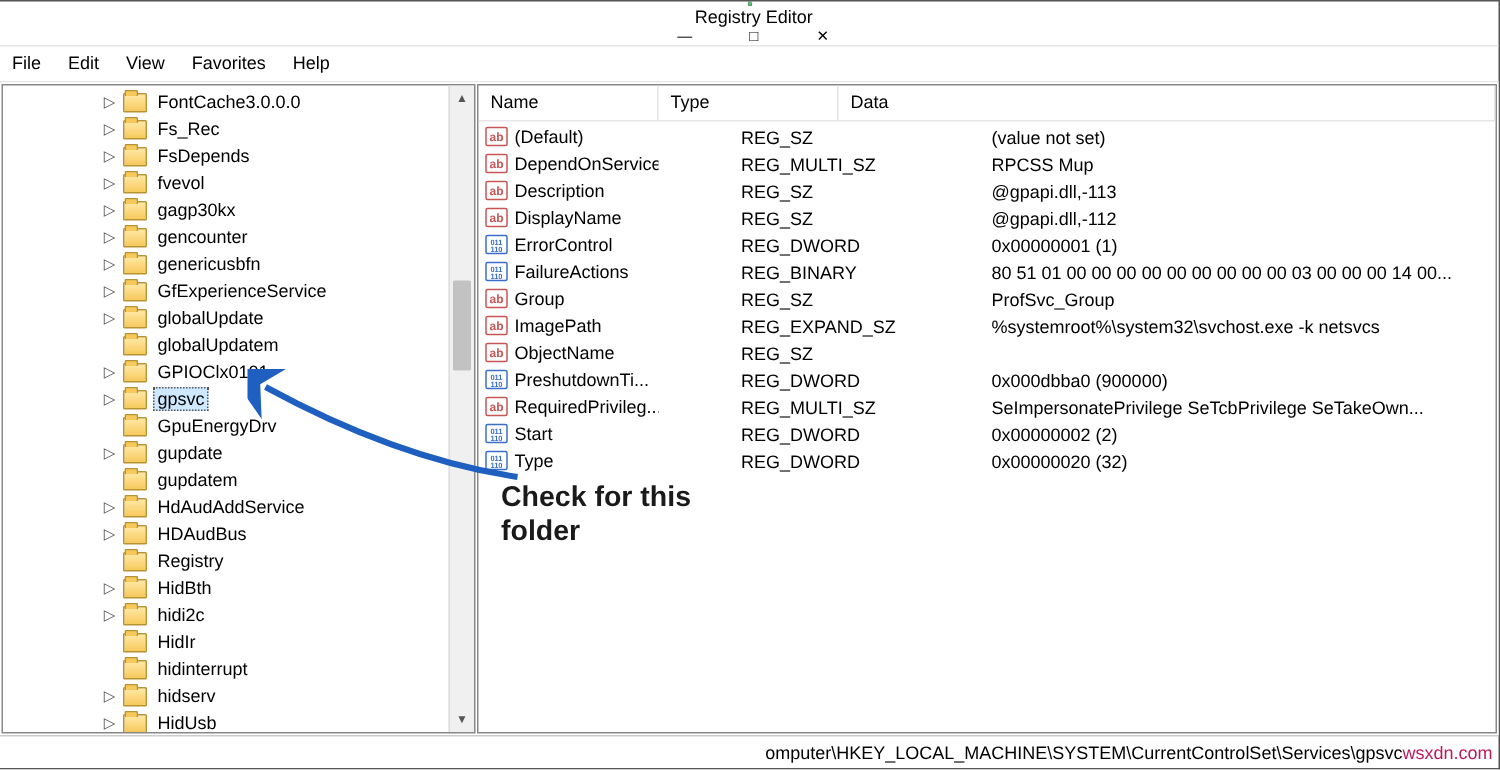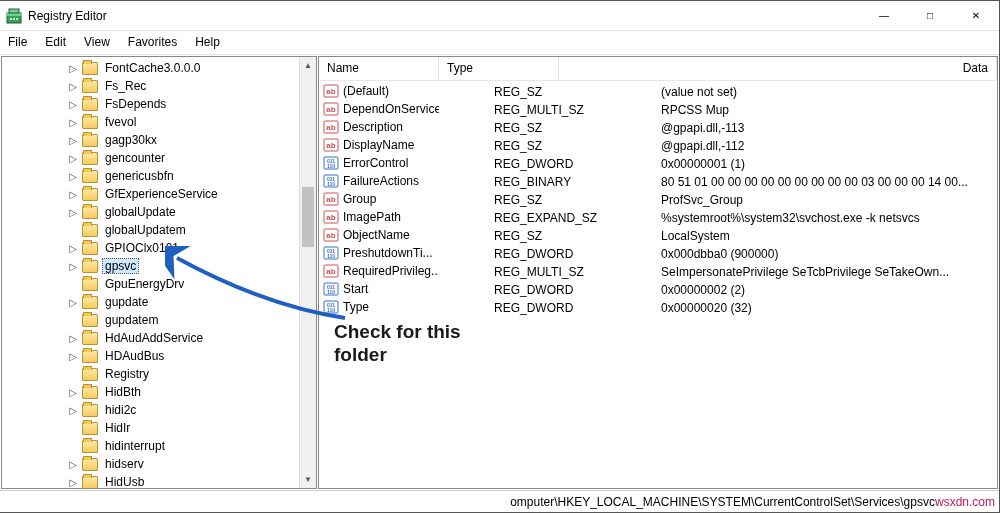--- a/index.html
+++ b/index.html
@@ -16,20 +16,21 @@
     width: 1000px; height: 513px;
     display: flex; flex-direction: column;
     border: 1px solid #555; border-left: none;
     position: relative;
   }
   .titlebar {
     height: 30px;
     display: flex; align-items: center;
     padding-left: 6px;
     border-bottom: 1px solid #e6e6e6;
+    flex-direction: column;
   }
   .titlebar .app-icon {
     width: 16px; height: 16px; margin-right: 6px;
   }
   .titlebar .title { flex: 1; }
   .win-controls { display: flex; height: 100%; }
   .win-btn {
     width: 46px; display: flex;
     align-items: center; justify-content: center;
     font-family: "Segoe UI Symbol", sans-serif;
@@ -105,21 +106,21 @@
     display: flex;
     border-bottom: 1px solid #e6e6e6;
     height: 24px;
   }
   .list-header div {
     padding: 4px 8px;
     border-right: 1px solid #e6e6e6;
   }
   .col-name { width: 120px; }
   .col-type { width: 120px; }
-  .col-data { flex: 1; text-align: right; }
+  .col-data { flex: 1; }
   .list-body { }
   .list-row {
     display: flex;
     height: 18px;
     align-items: flex-end;
     white-space: nowrap;
     gap: 47px;
   }
   .list-row .cell { overflow: hidden; text-overflow: ellipsis; }
   .list-row .c-name { width: 120px; padding-left: 4px; display: flex; align-items: center; }
@@ -430,21 +431,20 @@
           </div>
           <div class="list-row">
             <div class="cell c-name">
               <span class="val-icon"><svg viewBox="0 0 16 16">
                   <rect x="1" y="2" width="14" height="12" rx="1" fill="#fff" stroke="#c75555"></rect>
                   <text x="8" y="11" text-anchor="middle" font-size="8" fill="#c75555" font-weight="bold">ab</text>
                 </svg></span>
               <span>ObjectName</span>
             </div>
             <div class="cell c-type">REG_SZ</div>
-            <div class="cell c-data">LocalSystem</div>
           </div>
           <div class="list-row">
             <div class="cell c-name">
               <span class="val-icon"><svg viewBox="0 0 16 16">
                   <rect x="1" y="2" width="14" height="12" rx="1" fill="#fff" stroke="#3a6ec7"></rect>
                   <text x="8" y="8" text-anchor="middle" font-size="5" fill="#3a6ec7" font-weight="bold">011</text>
                   <text x="8" y="13" text-anchor="middle" font-size="5" fill="#3a6ec7" font-weight="bold">110</text>
                 </svg></span>
               <span>PreshutdownTi...</span>
             </div>

